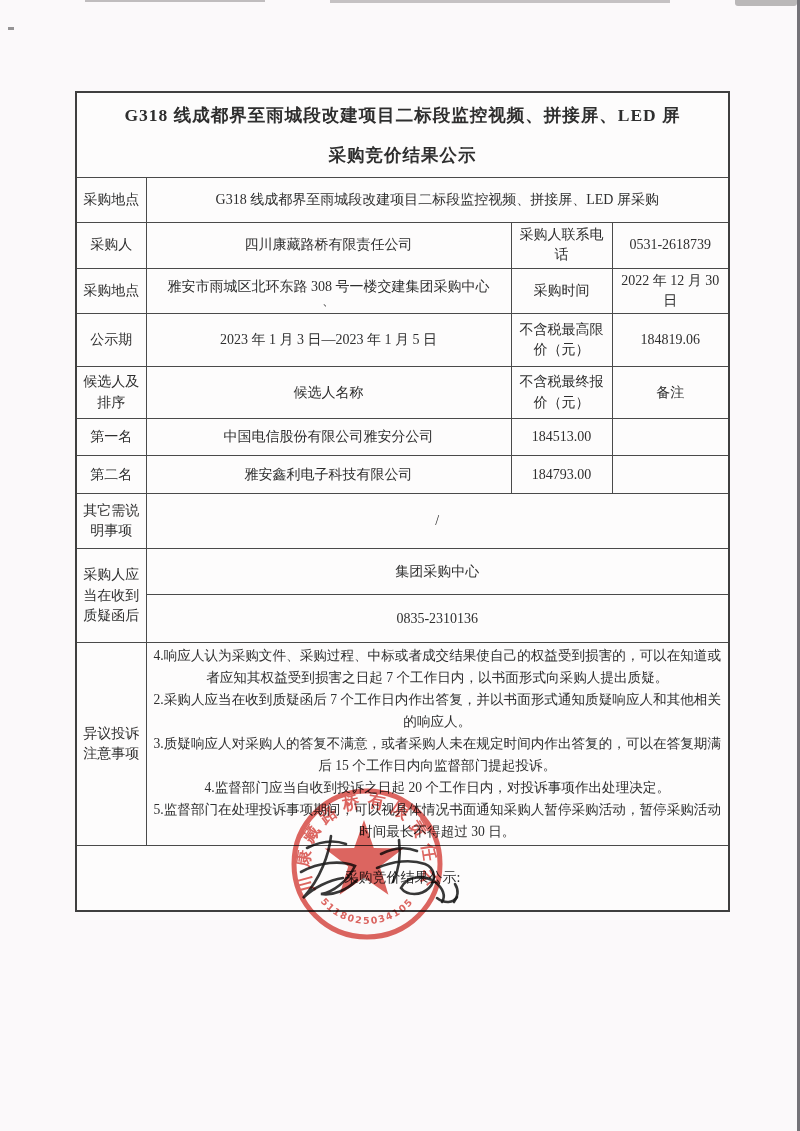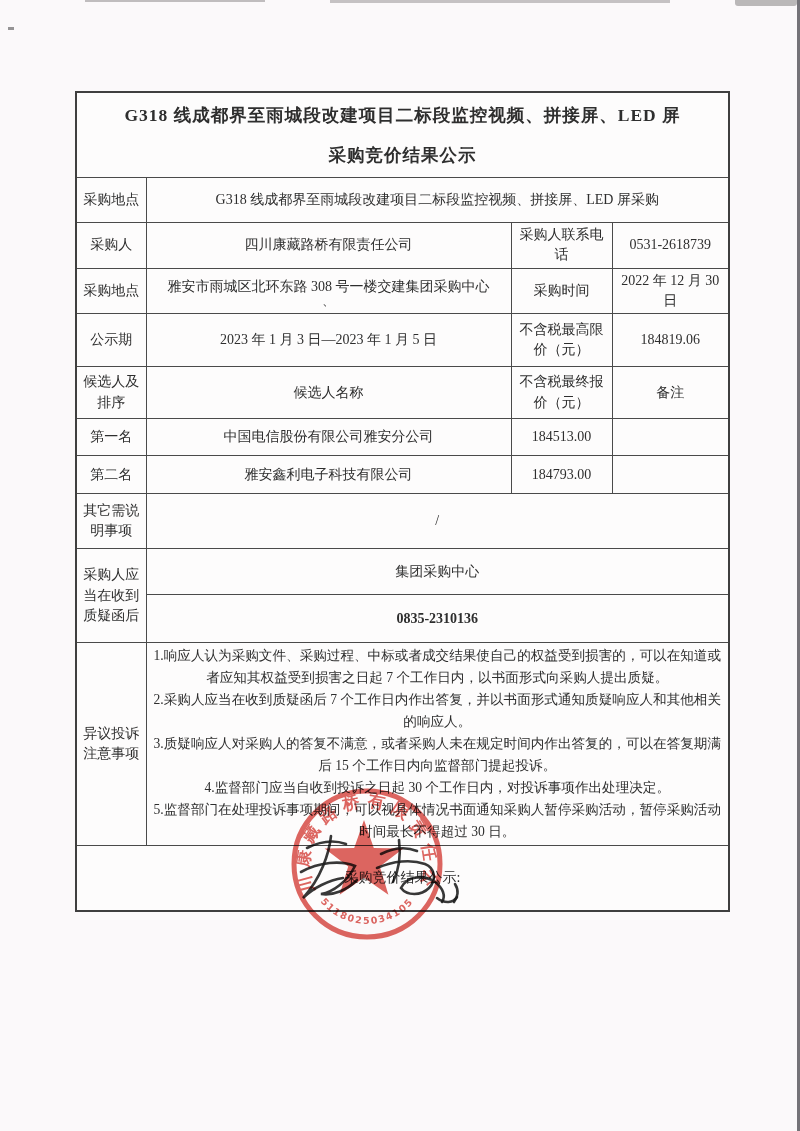--- a/index.html
+++ b/index.html
@@ -25,21 +25,21 @@
   table.sheet{border:2px solid #3f3f3f;}
   table.sheet td{
     border:1px solid #4a4a4a;
     vertical-align:middle;text-align:center;
     font-size:14px;line-height:1.45;
     padding:2px 6px;word-break:break-all;
   }
   td.lbl{padding:2px 8px;}
   .h-title{height:84px;} .h-r1{height:45px;} .h-r2{height:44px;padding-left:40px;} .h-r3{height:45px;}
   .h-r4{height:53px;} .h-r5{height:52px;} .h-r6{height:37px;} .h-r7{height:38px;}
-  .h-r8{height:55px;} .h-r9a{height:46px;} .h-r9b{height:48px;font-weight:bold;} .h-r10{height:200px;}
+  .h-r8{height:55px;} .h-r9a{height:46px;} .h-r9b{height:48px;} .h-r10{height:200px;}
   .h-r11{height:65px;}
   td.title-cell{border-bottom:1px solid #4a4a4a;}
   .title-line{font-weight:bold;font-size:17.5px;letter-spacing:1px;line-height:40px;}
   td.addr{ text-align:left;padding-left:3px;}
   .stray{display:block;text-align:center;font-size:13px;line-height:8px;}
   td.objection-cell{
     text-align:justify;vertical-align:top;padding:7px 10px 4px 10px;
   }
   td.objection-cell p{margin:0;font-size:13.6px;line-height:1.62;}
   td.sign-cell{
@@ -146,24 +146,24 @@
     <td class="lbl" rowspan="2">采购人应当在收到质疑函后</td>
     <td colspan="3">集团采购中心</td>
   </tr>
   <tr class="h-r9b">
     <td colspan="3">0835-2310136</td>
   </tr>
 
   <tr class="h-r10">
     <td class="lbl">异议投诉注意事项</td>
     <td colspan="3" class="objection-cell">
-      <p>1.响应人认为采购文件、采购过程、中标或者成交结果使自己的权益受到损害的，可以在知道或者应知其权益受到损害之日起 7 个工作日内，以书面形式向采购人提出质疑。</p>
+      <p>4.响应人认为采购文件、采购过程、中标或者成交结果使自己的权益受到损害的，可以在知道或者应知其权益受到损害之日起 7 个工作日内，以书面形式向采购人提出质疑。</p>
       <p>2.采购人应当在收到质疑函后 7 个工作日内作出答复，并以书面形式通知质疑响应人和其他相关的响应人。</p>
       <p>3.质疑响应人对采购人的答复不满意，或者采购人未在规定时间内作出答复的，可以在答复期满后 15 个工作日内向监督部门提起投诉。</p>
-      <p>4.监督部门应当自收到投诉之日起 30 个工作日内，对投诉事项作出处理决定。</p>
+      <p>4.监督部门应当自收到投诉之日起 20 个工作日内，对投诉事项作出处理决定。</p>
       <p>5.监督部门在处理投诉事项期间，可以视具体情况书面通知采购人暂停采购活动，暂停采购活动时间最长不得超过 30 日。</p>
     </td>
   </tr>
 
   <tr class="h-r11">
     <td colspan="4" class="sign-cell">
       <span>采购竞价结果公示:</span>
     </td>
   </tr>
 </tbody>

